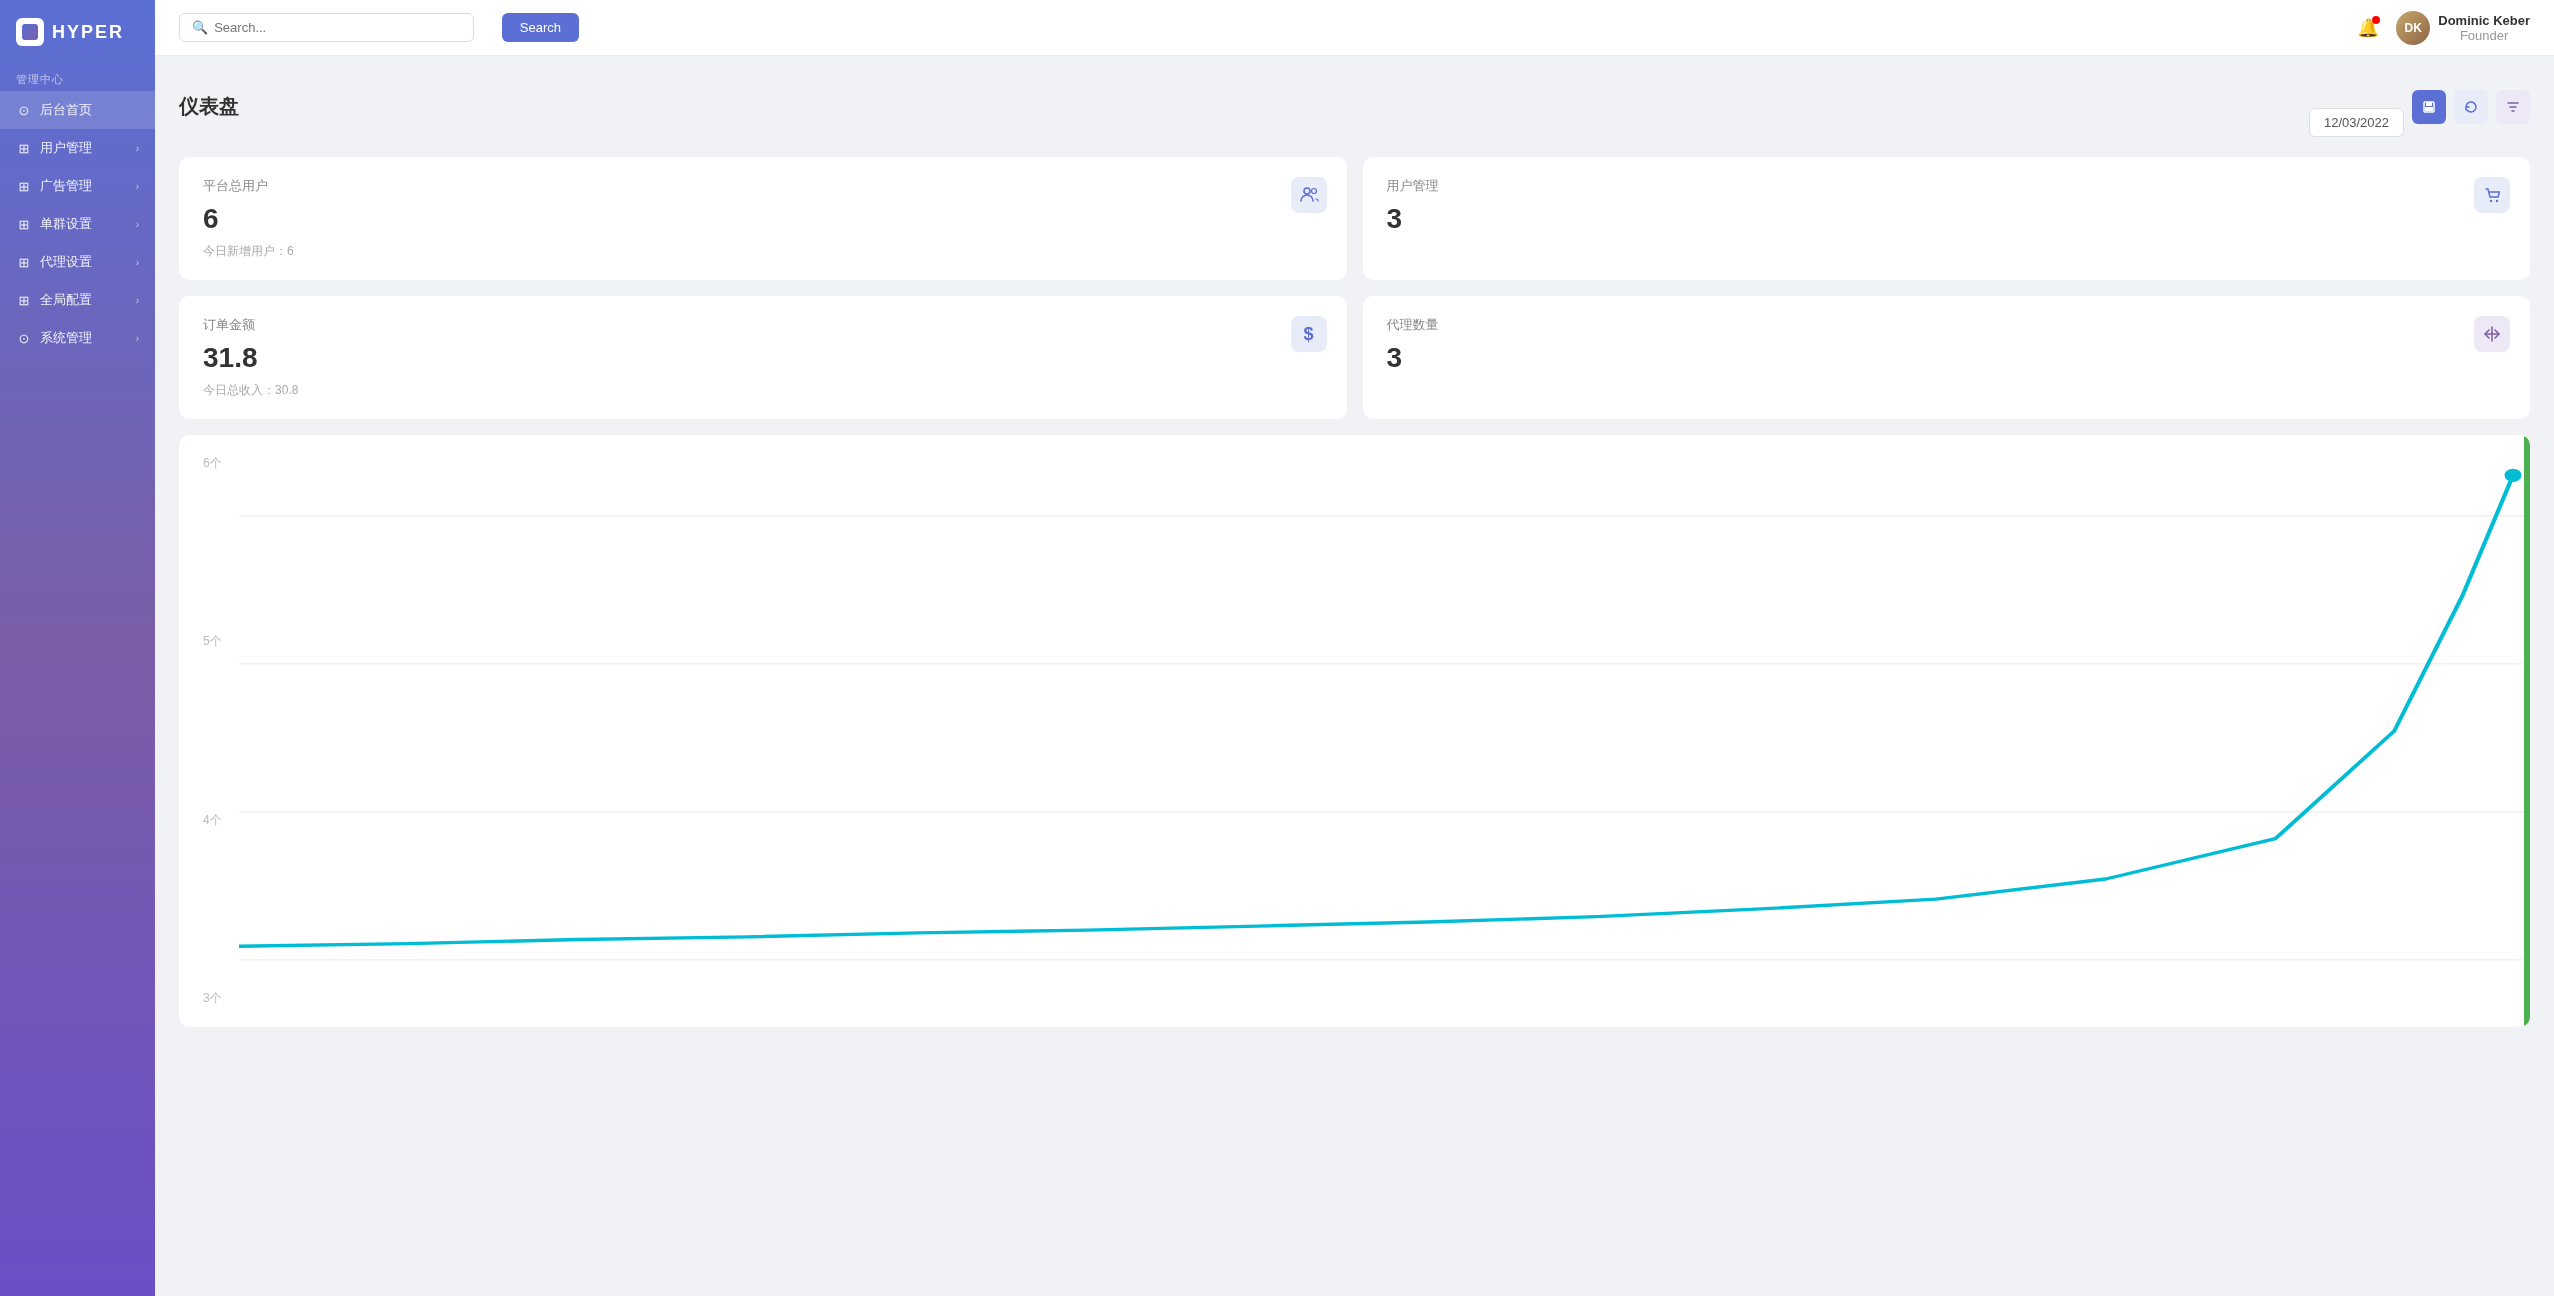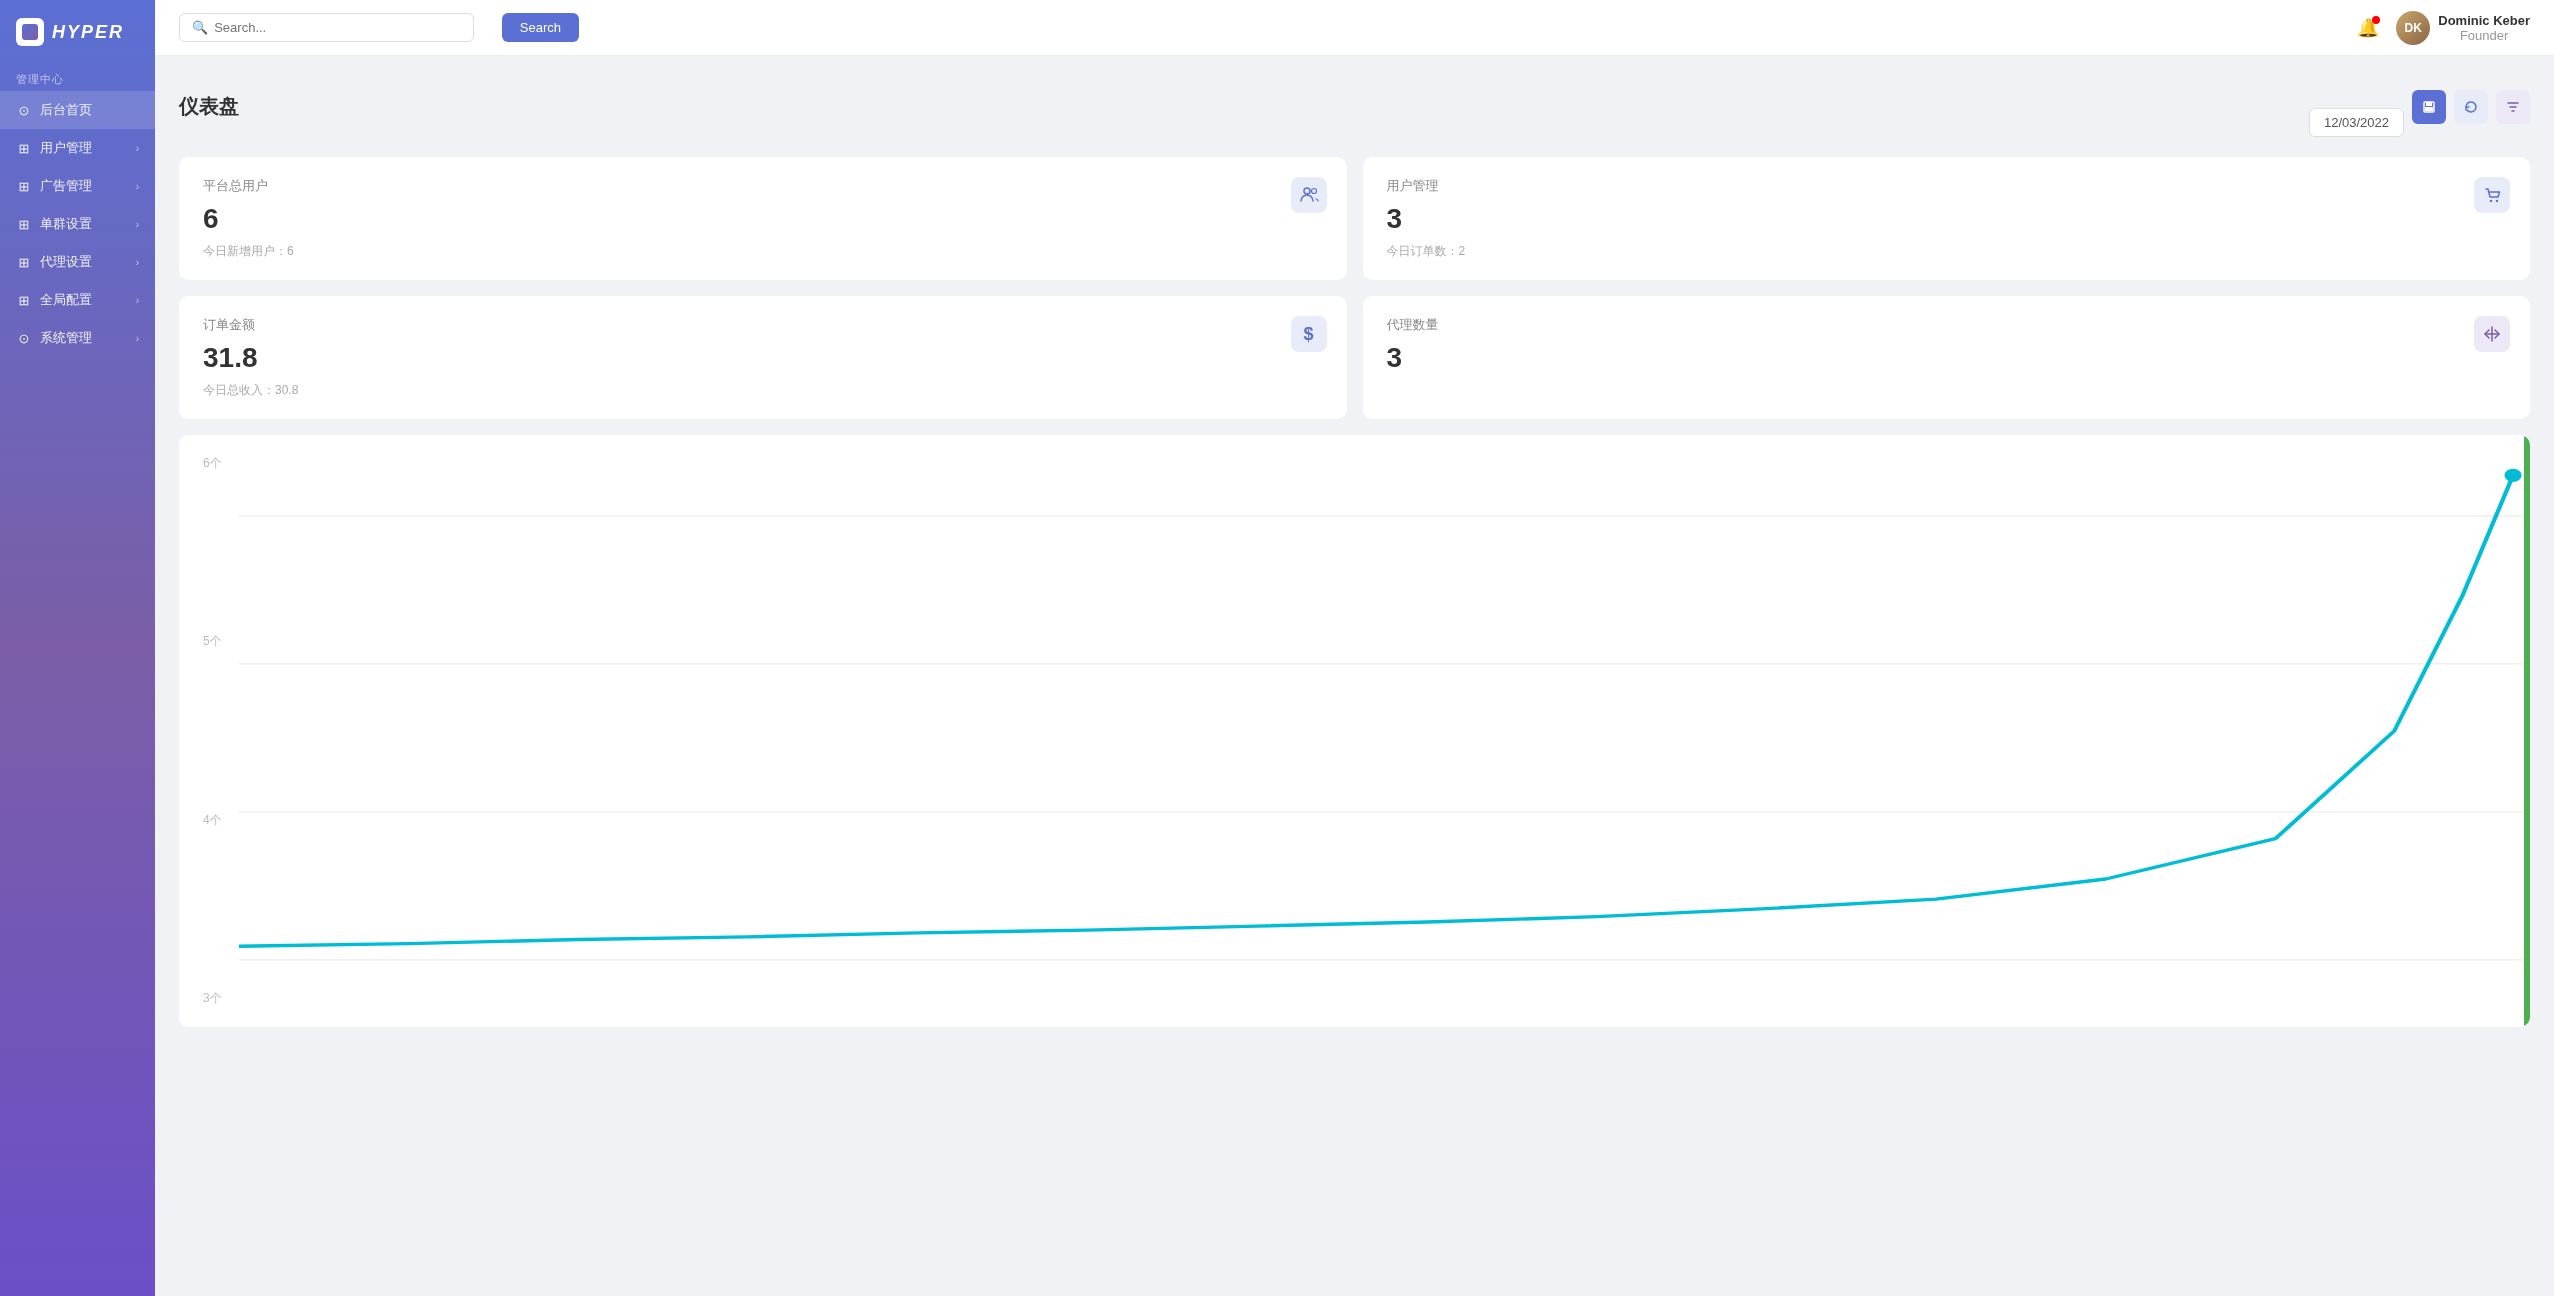--- a/index.html
+++ b/index.html
@@ -34,21 +34,20 @@
       width: 16px;
       height: 16px;
       background: linear-gradient(135deg, #5b6fd4, #7b5ea7);
       border-radius: 3px;
     }
     .logo-text {
       font-size: 18px;
       font-weight: 700;
       letter-spacing: 2px;
       color: white;
-      font-style: italic;
     }
     .sidebar-section-label {
       font-size: 11px;
       color: rgba(255,255,255,0.6);
       padding: 8px 16px 4px;
       letter-spacing: 1px;
     }
     .sidebar-item {
       display: flex;
       align-items: center;
@@ -424,21 +423,20 @@
       <div class="stat-card">
         <div class="stat-icon">
           <svg width="20" height="20" viewBox="0 0 20 20" fill="none">
               <path d="M4 4h2l2 8h8l1.5-5H8" stroke="#5b6fd4" stroke-width="1.5" stroke-linecap="round" stroke-linejoin="round"></path>
               <circle cx="9" cy="16" r="1.2" fill="#5b6fd4"></circle>
               <circle cx="15" cy="16" r="1.2" fill="#5b6fd4"></circle>
             </svg>
         </div>
         <div class="stat-title">用户管理</div>
         <div class="stat-value">3</div>
-        <div class="stat-sub">今日订单数：2</div>
       </div>
 
       <div class="stat-card">
         <div class="stat-icon" style="font-size:18px; font-weight:700; color:#5b6fd4; background:#e8ecf8;">$</div>
         <div class="stat-title">订单金额</div>
         <div class="stat-value">31.8</div>
         <div class="stat-sub">今日总收入：30.8</div>
       </div>
 
       <div class="stat-card">

